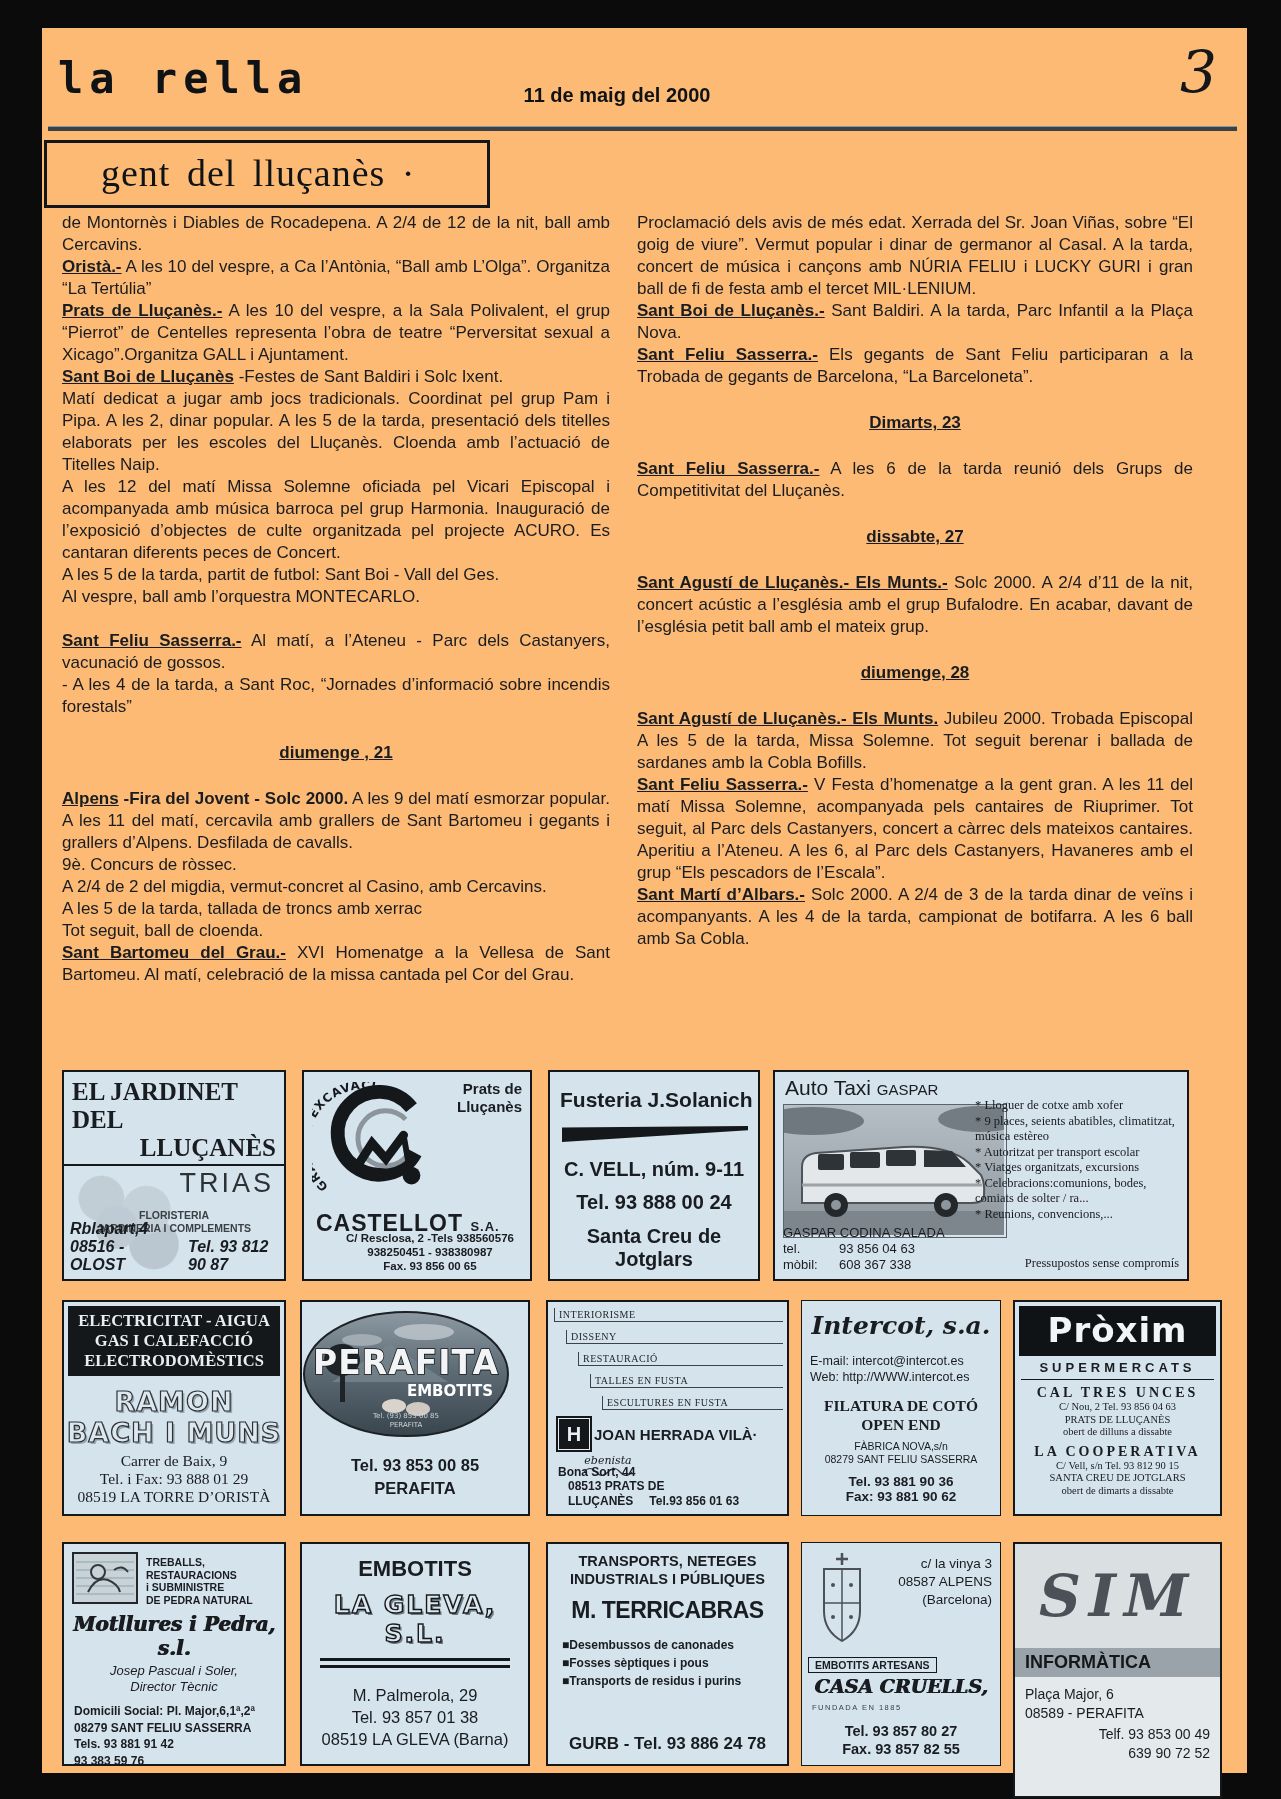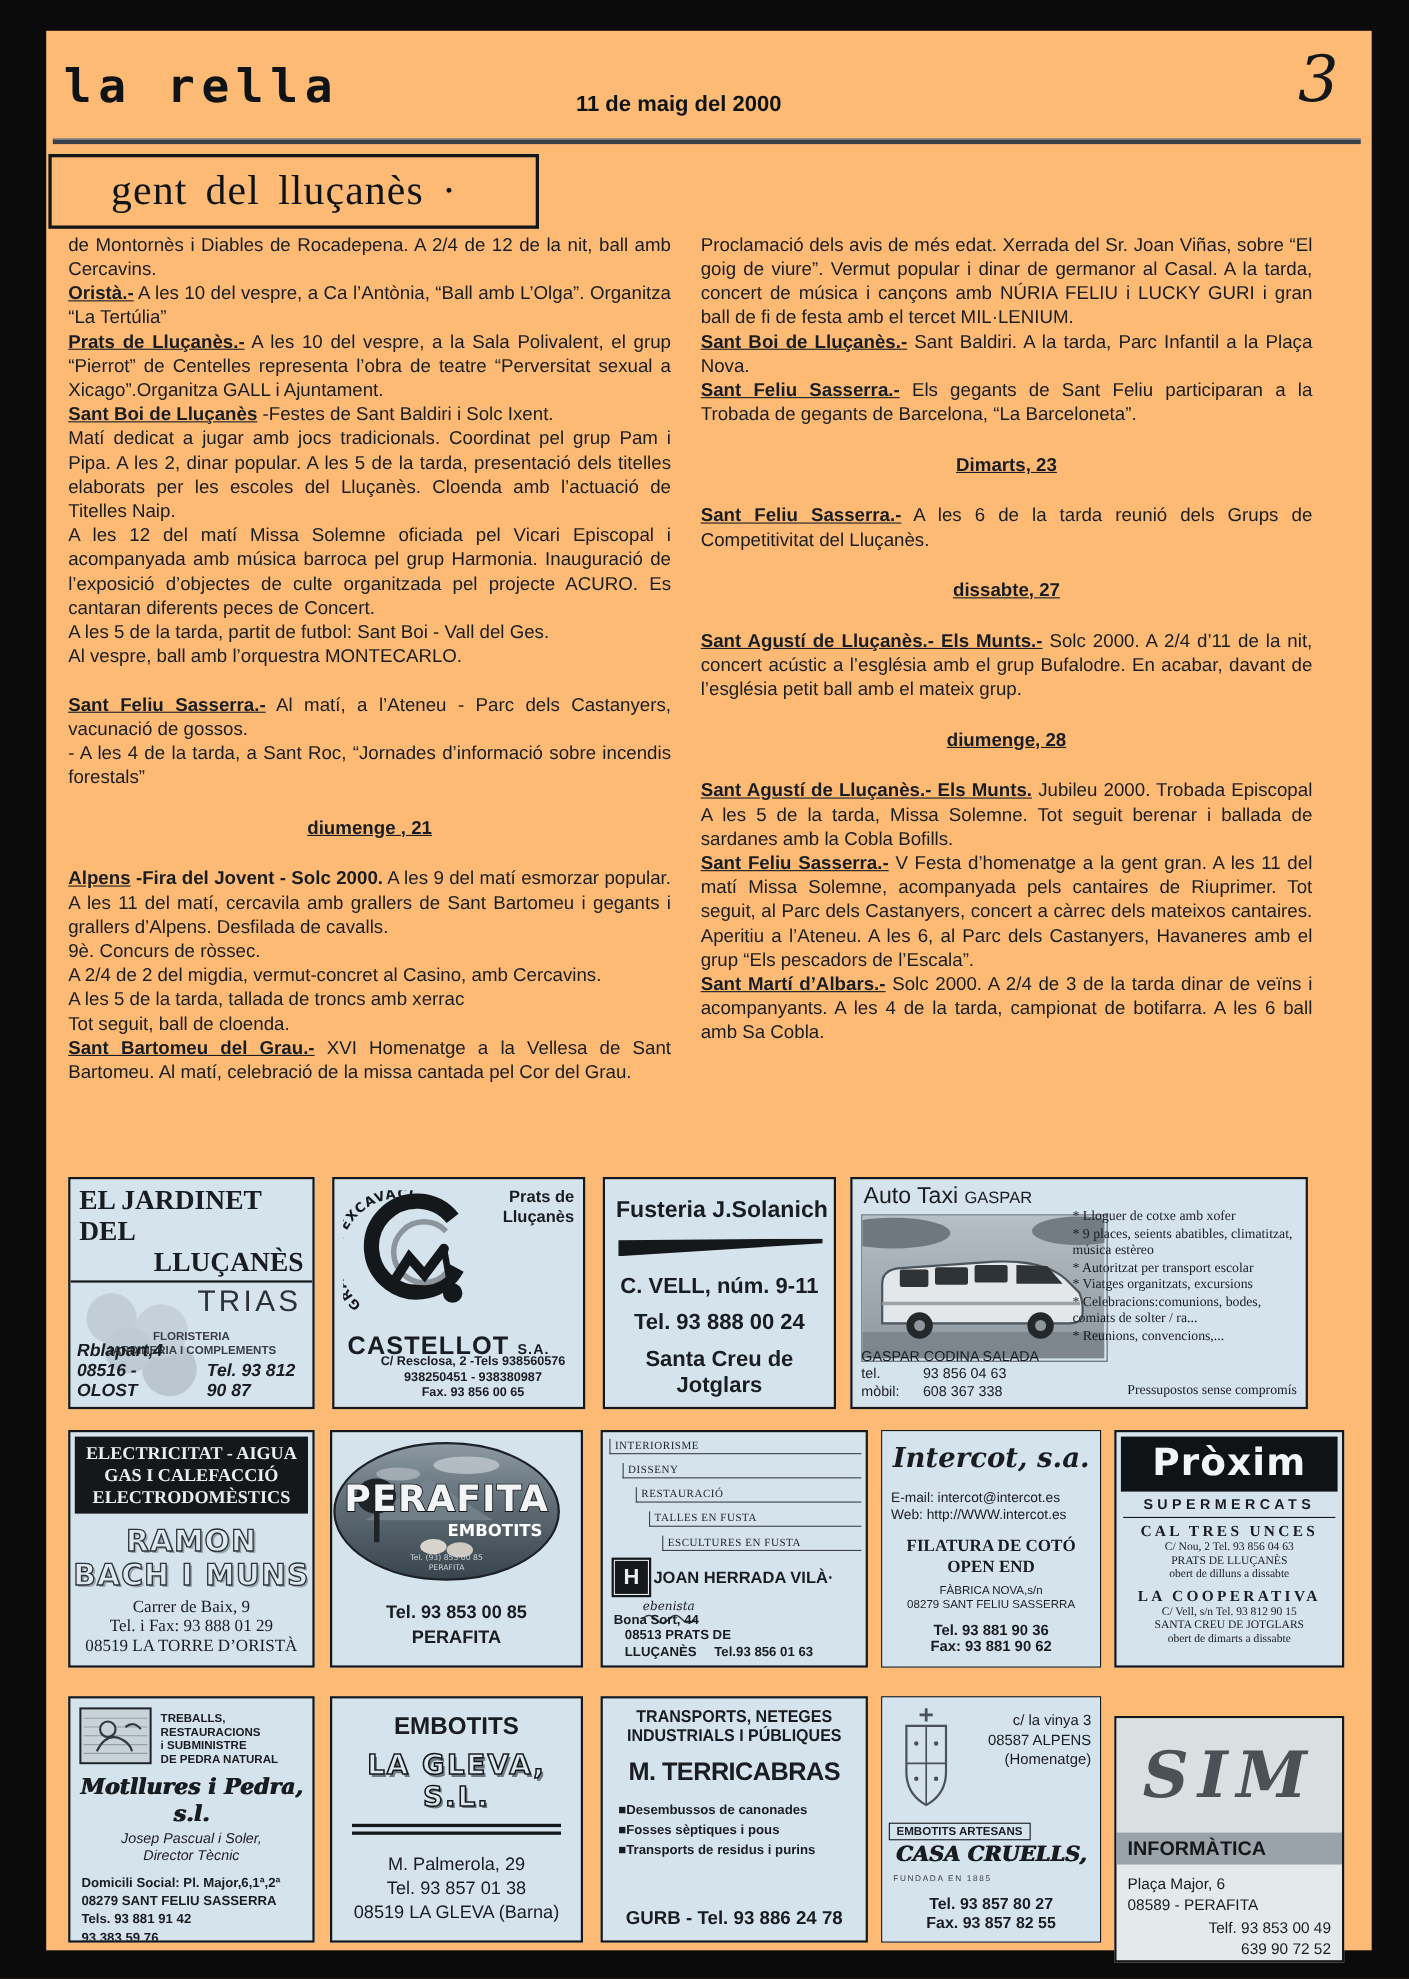--- a/index.html
+++ b/index.html
@@ -164,21 +164,21 @@
   .cru-label{position:absolute;left:6px;top:114px;border:1px solid #15181a;padding:1px 6px;
              font-weight:bold;font-size:10.5px;}
   .cru-name{position:absolute;left:4px;right:4px;top:132px;text-align:center;
             font-family:"DejaVu Serif",serif;font-weight:bold;font-style:italic;font-size:19px;
             text-shadow:1px 0 0 #15181a;}
   .cru-found{position:absolute;left:10px;top:160px;font-size:7.5px;letter-spacing:1.5px;color:#3a4045;}
   .cru-tel{position:absolute;left:0;right:0;bottom:26px;text-align:center;font-weight:bold;font-size:14.5px;}
   .cru-fax{position:absolute;left:0;right:0;bottom:8px;text-align:center;font-weight:bold;font-size:14.5px;}
 
   
-  .sim{left:971px;top:1514px;width:209px;height:224px;background:#e4e9ec;margin-top:18px;}
+  .sim{left:971px;top:1514px;width:209px;height:256px;background:#e4e9ec;}
   .sim-top{height:104px;background:#dadfe2;display:flex;align-items:center;justify-content:center;}
   .sim-name{font-family:"DejaVu Serif",serif;font-style:italic;font-weight:bold;font-size:58px;
             letter-spacing:8px;color:#4a5157;}
   .sim-band{background:#9aa3aa;color:#15181a;font-weight:bold;font-size:18px;padding:4px 10px 4px 10px;}
   .sim-addr{font-size:14px;line-height:19px;padding:8px 0 0 10px;}
   .sim-tel{font-size:14px;line-height:19px;text-align:right;padding:2px 10px 0 0;}
 </style>
 </head>
 <body>
 
@@ -485,21 +485,21 @@
       <line x1="30" y1="18" x2="30" y2="90" stroke="#4a5157" stroke-width="1.5"></line>
       <line x1="12" y1="52" x2="48" y2="52" stroke="#4a5157" stroke-width="1.5"></line>
       <circle cx="21" cy="34" r="2" fill="#4a5157"></circle>
         <circle cx="39" cy="34" r="2" fill="#4a5157"></circle>
       <circle cx="21" cy="66" r="2" fill="#4a5157"></circle>
         <circle cx="39" cy="66" r="2" fill="#4a5157"></circle>
     </svg>
     <div class="cru-addr">
       <div>c/ la vinya 3</div>
       <div>08587 ALPENS</div>
-      <div>(Homenatge)</div>
+      <div>(Barcelona)</div>
     </div>
     <div class="cru-label">EMBOTITS ARTESANS</div>
     <div class="cru-name">CASA CRUELLS,</div>
     <div class="cru-found">FUNDADA EN 1885</div>
     <div class="cru-tel">Tel. 93 857 80 27</div>
     <div class="cru-fax">Fax. 93 857 82 55</div>
   </div>
 
   <div class="ad sim">
     <div class="sim-top">

